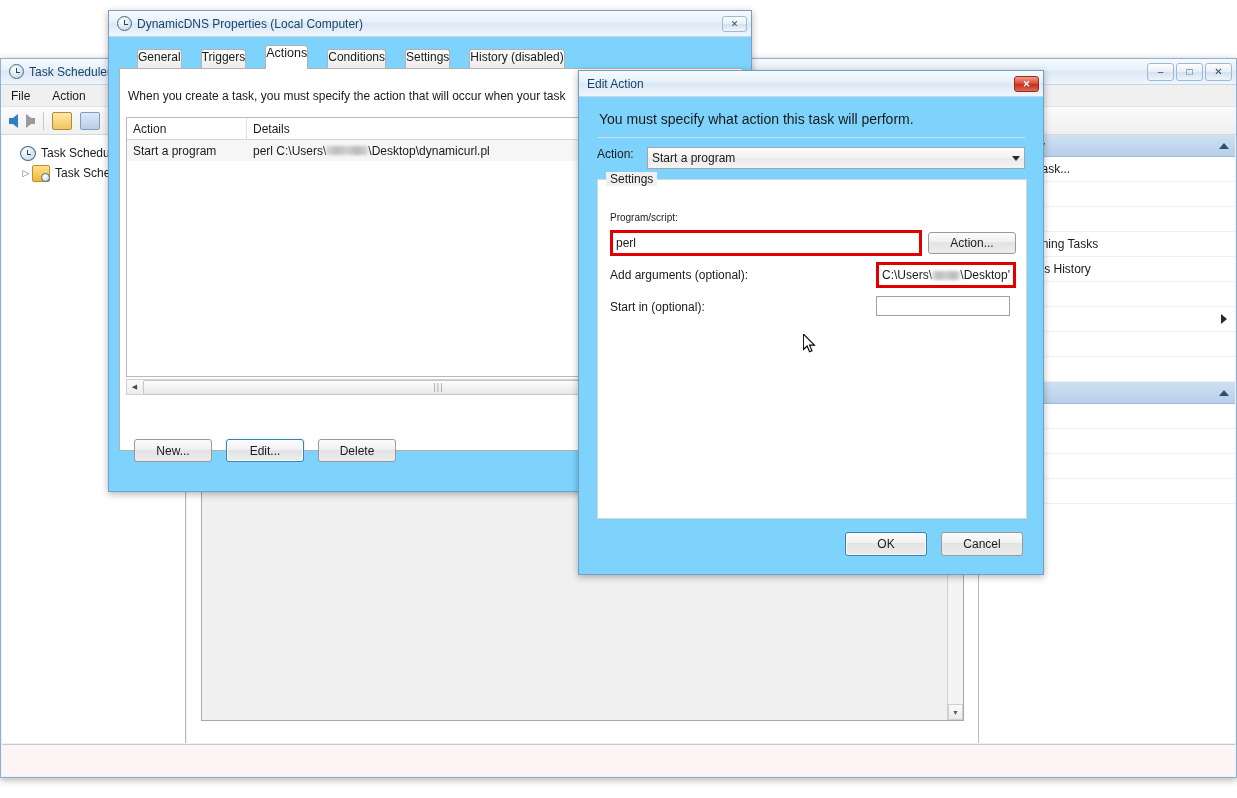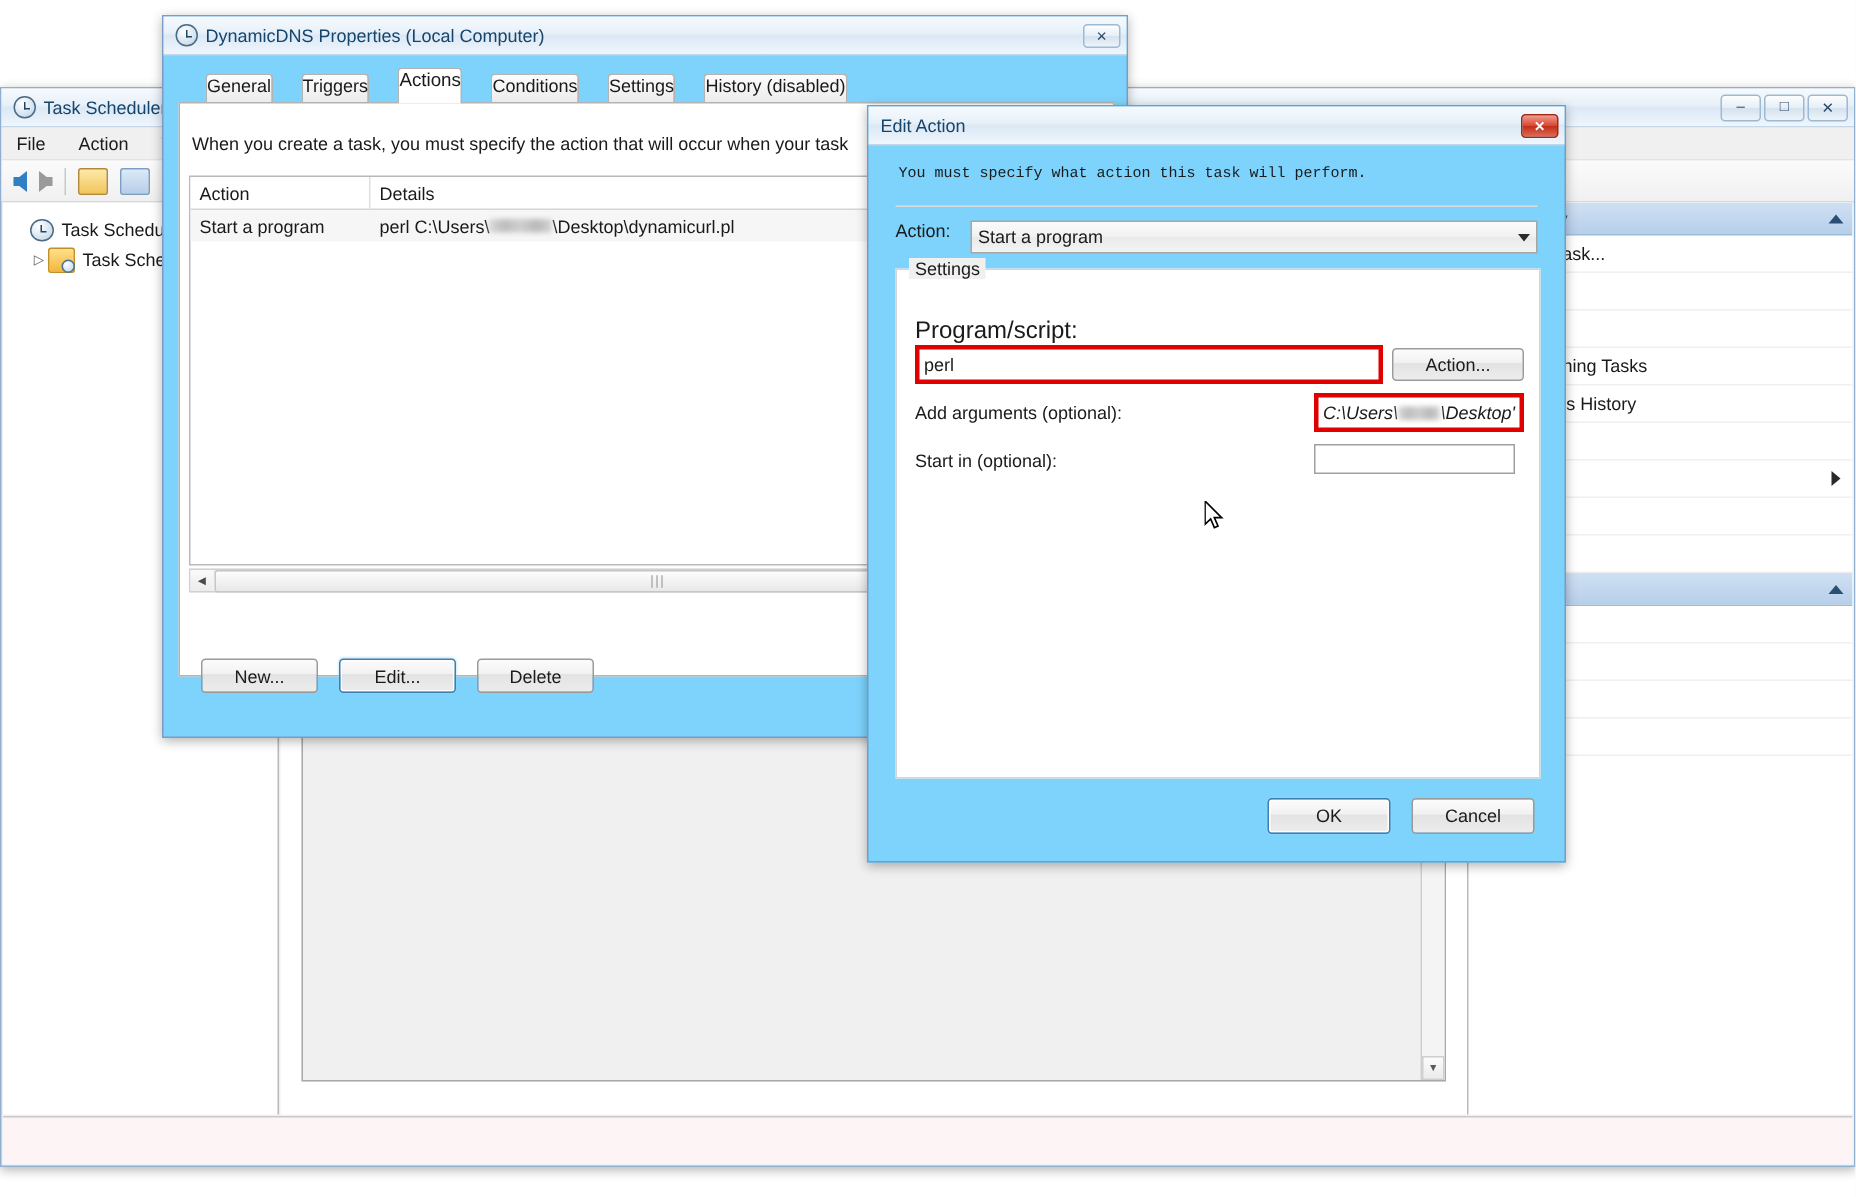--- a/index.html
+++ b/index.html
@@ -341,32 +341,32 @@
     flex:1; height:13px; margin:0 1px;
     background:linear-gradient(#fdfdfd,#e8e8e8); border:1px solid #c6c6c6; border-radius:2px;
     display:flex;align-items:center;justify-content:center;color:#9a9a9a;font-size:9px;letter-spacing:1px;
   }
   #prop-btnrow { position:absolute; left:14px; top:334px; display:flex; gap:14px; }
   #prop-btnrow .btn { width:78px; height:23px;margin-top:36px; }
   #prop-ok { position:absolute; right:14px; bottom:14px; width:80px; height:23px; }
 
   
   #edit-dialog { left:578px; top:70px; width:466px; height:505px; border:1px solid #6f9ec9; }
-  #edit-desc { position:absolute; left:20px; top:40px; font-size:10px;font-family:Liberation Mono, monospace; }
+  #edit-desc { position:absolute; left:20px; top:40px; font-size:14px; }
   #edit-sep { position:absolute; left:18px; right:18px; top:66px; height:1px; background:#dcdcdc; }
   #edit-actionrow { position:absolute; left:18px; top:76px; right:18px; height:22px; display:flex; align-items:flex-start; }
   #edit-actionrow .lbl { width:50px; font-size:12px; }
   #edit-actionrow .combo { flex:1; height:22px; }
   #edit-group { left:18px; top:108px; width:430px; height:340px; background:#ffffff; }
-  .eg-label { position:absolute; left:12px; top:30px; font-size:16px; }
+  .eg-label { position:absolute; left:12px; top:30px; font-size:10px; }
   #pg-label { top:32px; }
   #pg-field { position:absolute; left:12px; top:50px; width:312px; height:26px; }
   #browse-btn { position:absolute; left:330px; top:52px; width:88px; height:22px; }
   #args-label { position:absolute; left:12px; top:88px; font-size:12px; }
-  #args-field { position:absolute; left:278px; top:82px; width:140px; height:26px;font-style:italic; }
+  #args-field { position:absolute; left:278px; top:82px; width:140px; height:26px; }
   #startin-label { position:absolute; left:12px; top:120px; font-size:12px; }
   #startin-field { position:absolute; left:278px; top:116px; width:134px; height:20px; }
   #edit-buttons { position:absolute; right:20px; bottom:18px; display:flex; gap:14px; }
   #edit-buttons .btn { width:82px; height:24px; }
 
   
   #cursor { position:absolute; left:803px; top:334px; width:14px; height:20px; }
 </style>
 </head>
 <body>

